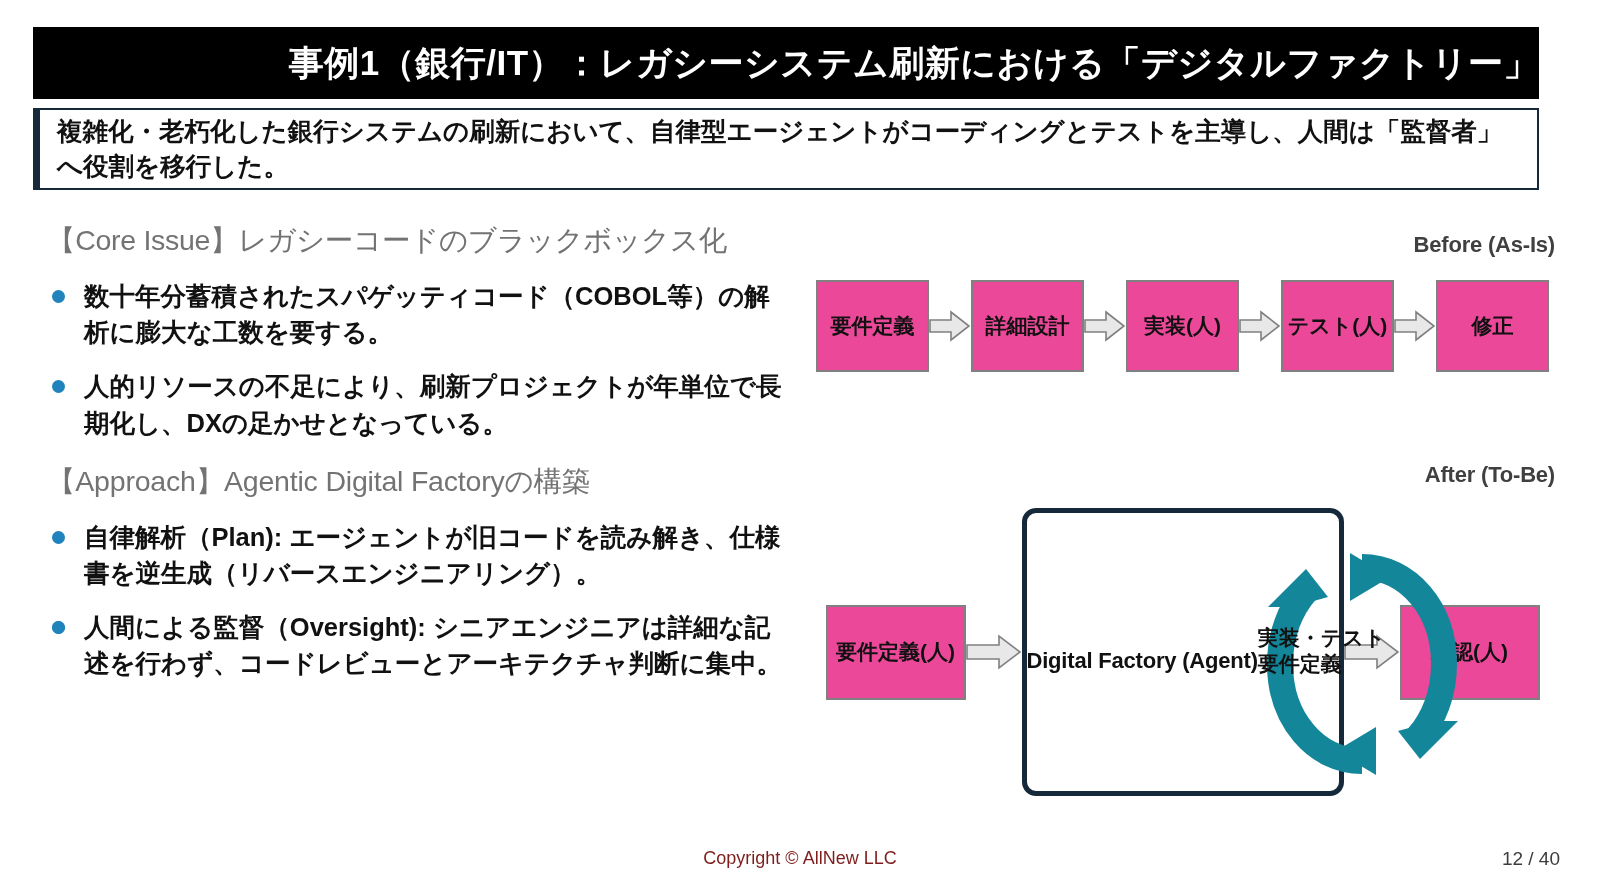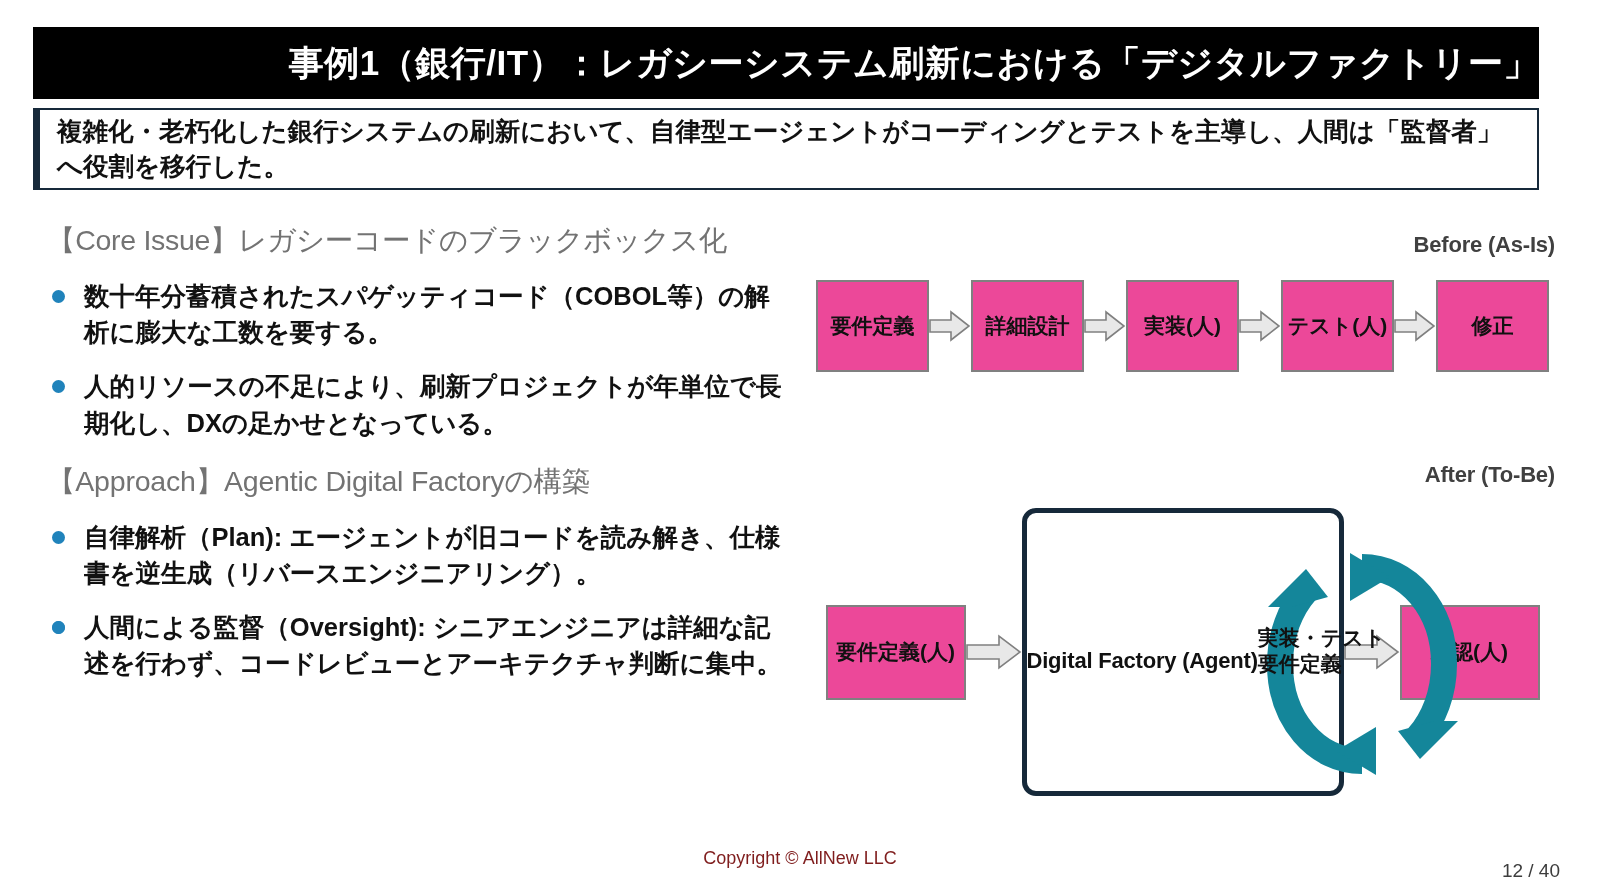--- a/index.html
+++ b/index.html
@@ -129,21 +129,21 @@
   }
 
   
   .footer-copy {
     position: absolute; left: 0; right: 0; top: 848px;
     text-align: center;
     font-size: 18px; color: #7f1d1d;
   }
   .footer-page {
     position: absolute; right: 40px; top: 848px;
-    font-size: 19px; color: #3d3d3d; margin-top: 12px;
+    font-size: 19px; color: #3d3d3d;
   }
 </style>
 </head>
 <body>
 
 <div class="slide">
 
   <div class="title-bar">
     <div class="title-text">事例1（銀行/IT）：レガシーシステム刷新における「デジタルファクトリー」</div>
   </div>

